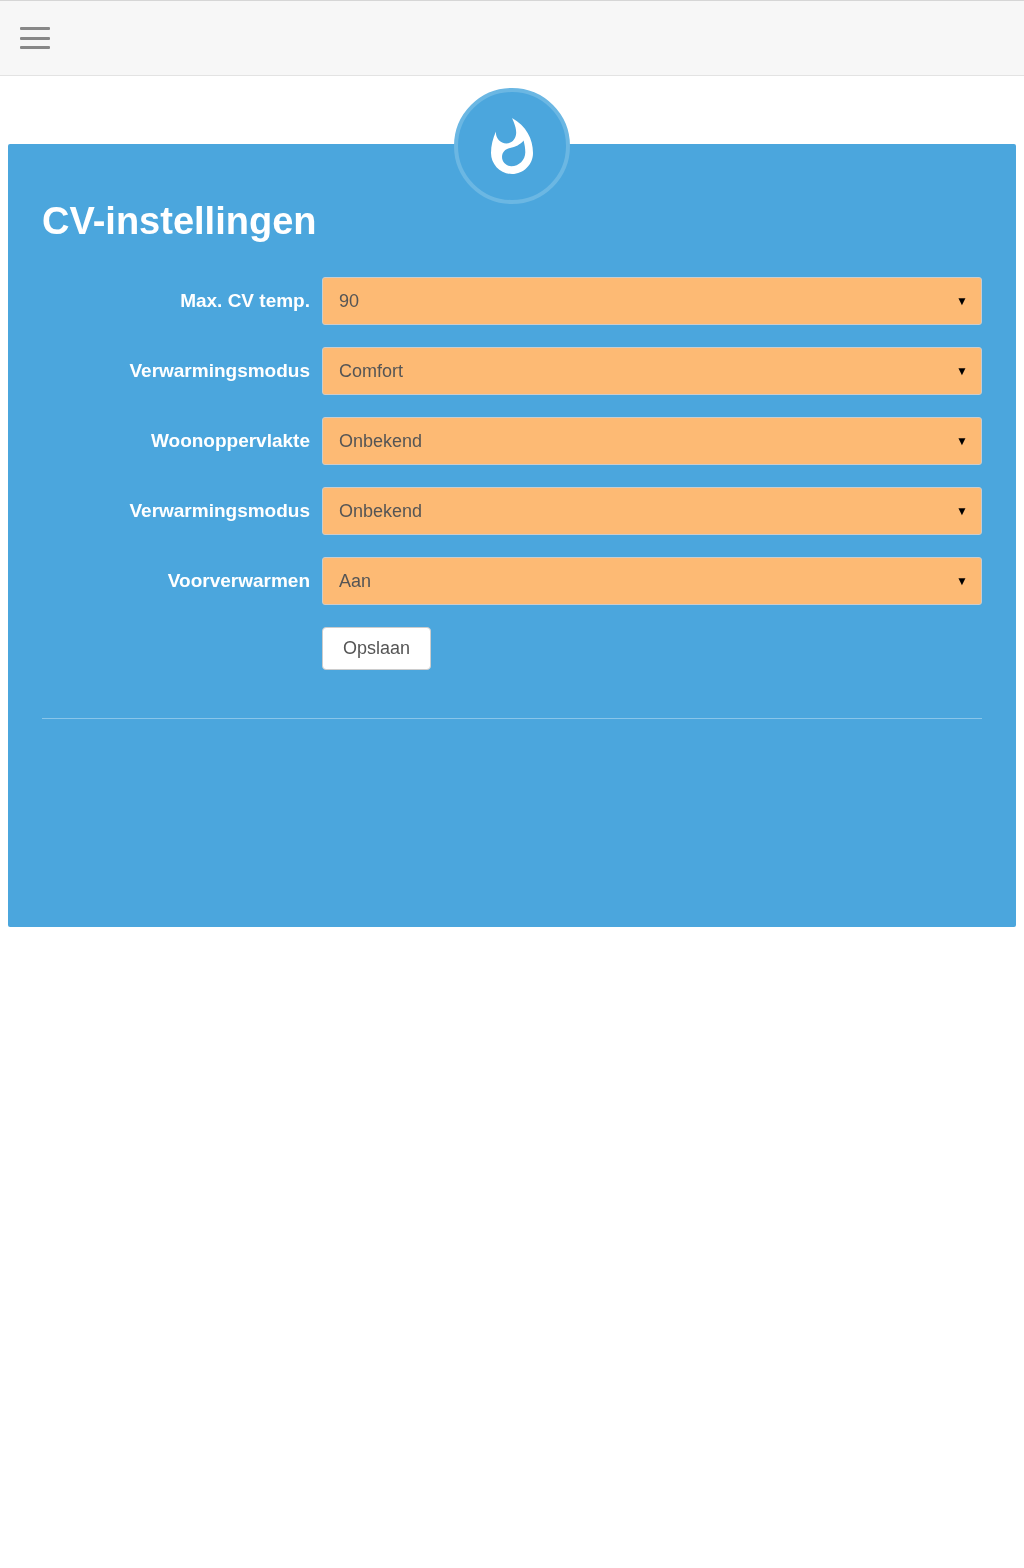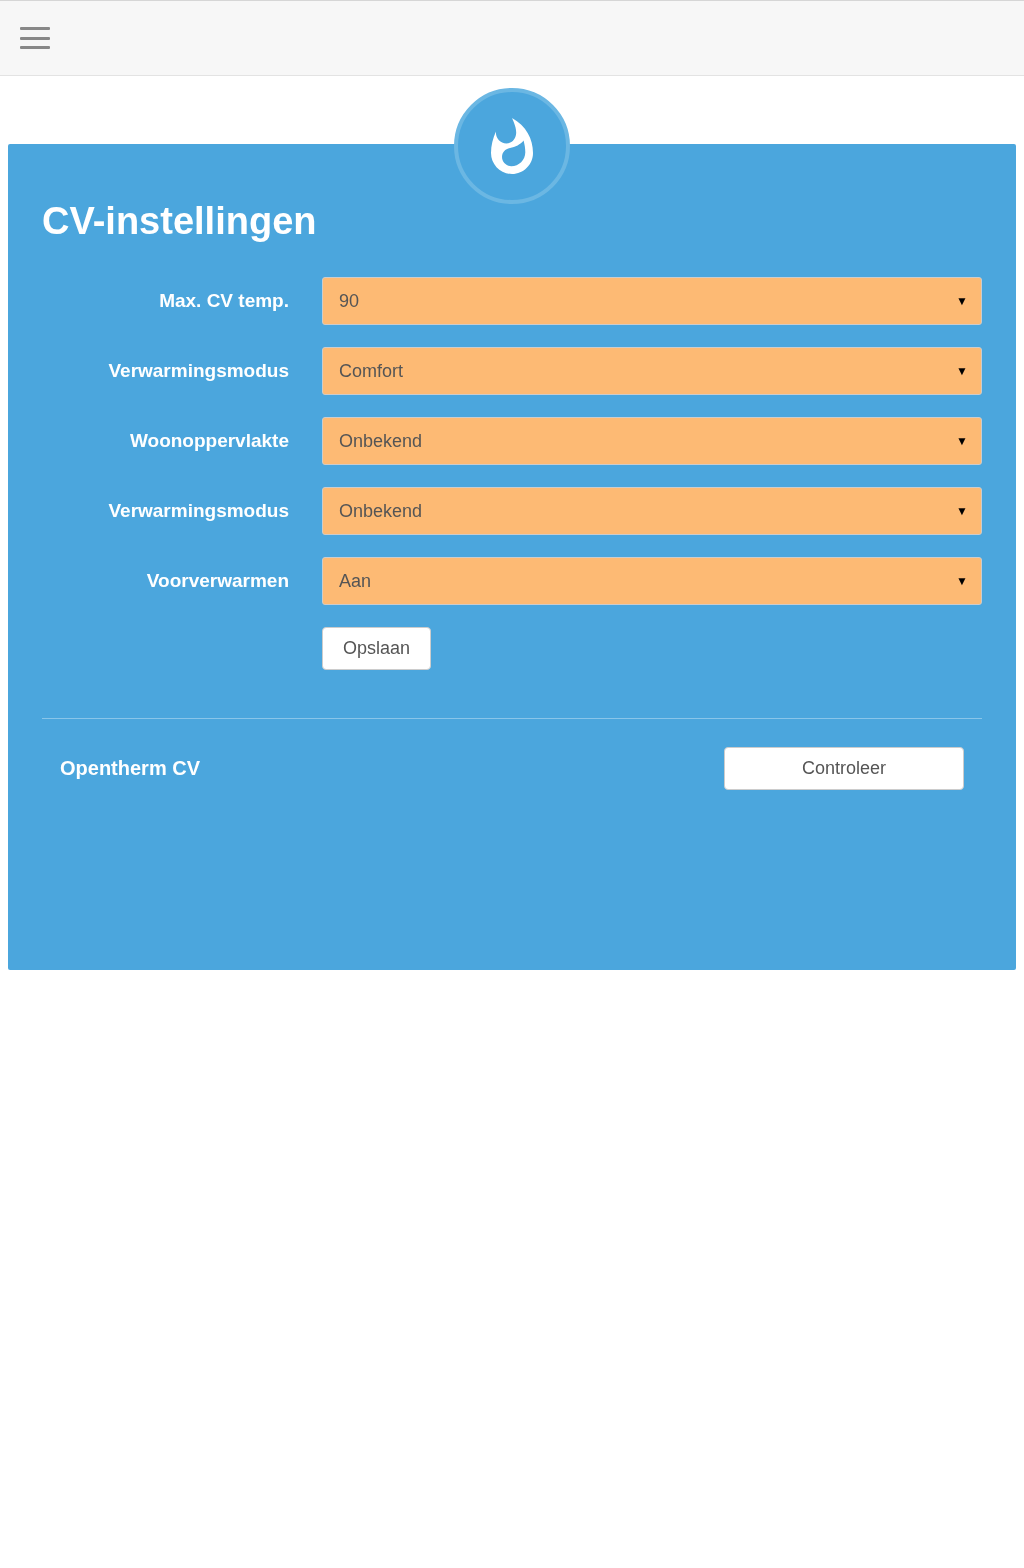--- a/index.html
+++ b/index.html
@@ -67,21 +67,21 @@
   margin-bottom: 34px;
 }
 .form-row {
   display: flex;
   align-items: center;
   margin-bottom: 22px;
 }
 .form-label {
   flex: 0 0 280px;
   text-align: right;
-  padding-right: 33px;
+  padding-right: 12px;
   font-size: 19px;
   font-weight: 600;
   color: #ffffff;
 }
 .form-control-wrap {
   flex: 1;
   position: relative;
 }
 .form-select {
   width: 100%;
@@ -213,19 +213,15 @@
       </div>
     </div>
 
     <div class="btn-row">
       <button class="btn">Opslaan</button>
     </div>
 
     <hr class="divider">
 
 
-    <div class="protocol-row">
-      <div class="protocol-label">Opentherm CV</div>
-      <button class="btn btn-wide">Controleer</button>
-    </div>
 
   </div>
 </div>
 
 </body></html>

